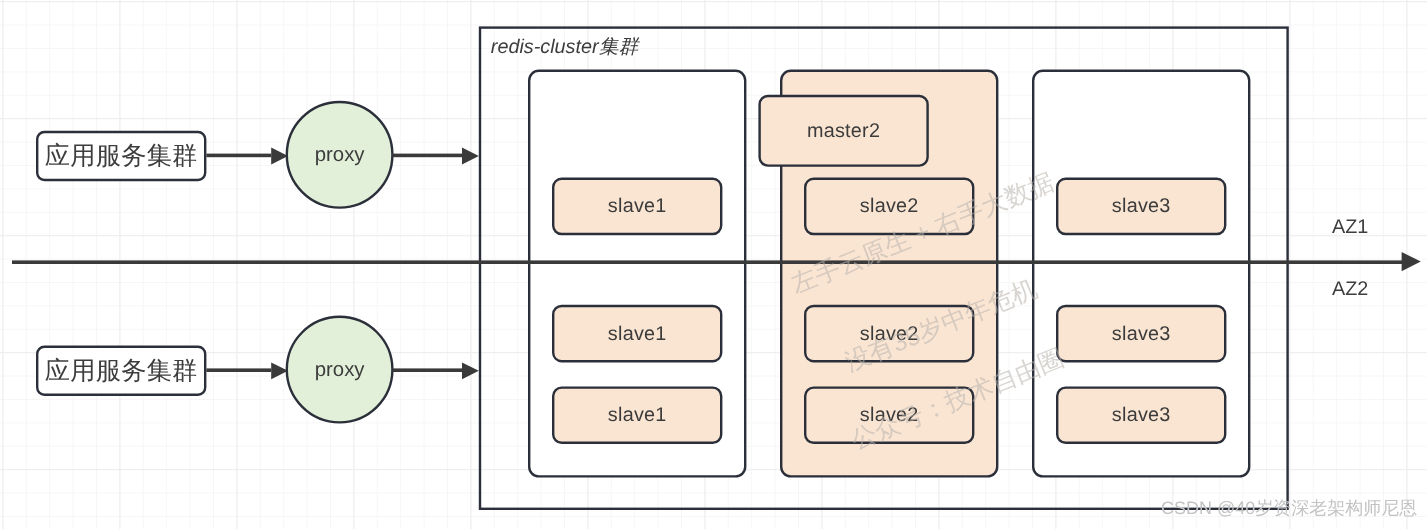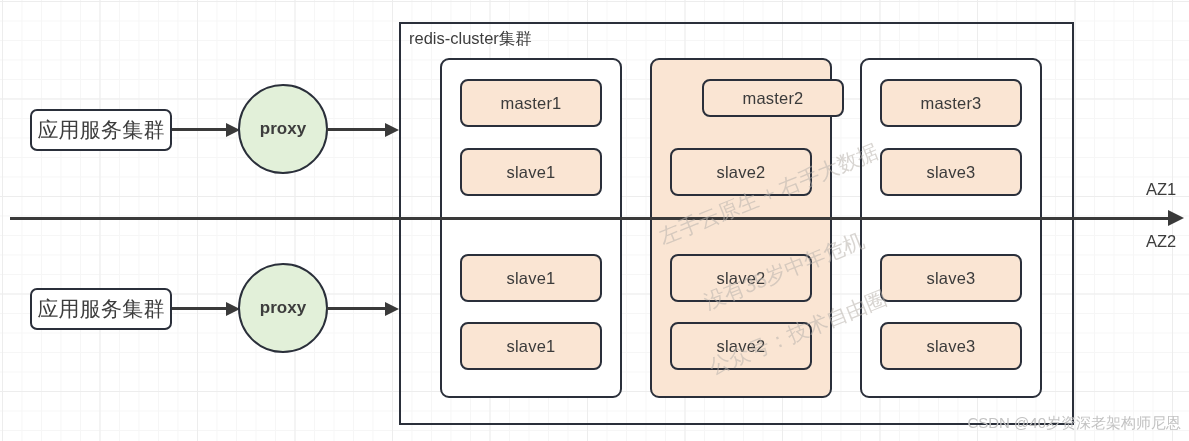--- a/index.html
+++ b/index.html
@@ -59,41 +59,41 @@
     width: 90px;
     height: 90px;
     border-radius: 50%;
     background: #e2f0d9;
     border: 2.4px solid #2a2f3a;
     display: flex;
     align-items: center;
     justify-content: center;
     font-size: 17px;
     color: #3d3d3d;
-    font-weight: bold;
   }
 
   
   .cluster-outer {
     position: absolute;
     box-sizing: border-box;
     left: 399px;
     top: 22px;
     width: 675px;
     height: 403px;
     border: 2.6px solid #2a2f3a;
     background: transparent;
   }
   .cluster-title {
     position: absolute;
     left: 409px;
     top: 28px;
     font-size: 16.5px;
     color: #3d3d3d;
     white-space: nowrap;
+    font-style: italic;
   }
   .shard-col {
     position: absolute;
     box-sizing: border-box;
     top: 58px;
     height: 340px;
     border: 2.6px solid #2a2f3a;
     border-radius: 9px;
   }
   .shard-col.plain { background: #ffffff; }
@@ -115,21 +115,20 @@
     width: 0;
     height: 0;
     border-top: 8px solid transparent;
     border-bottom: 8px solid transparent;
     border-left: 16px solid #3a3a3a;
   }
   .az-label {
     position: absolute;
     font-size: 16.5px;
     color: #3d3d3d;
-    margin-left: 36px;
   }
 
   
   .conn {
     position: absolute;
     height: 2.6px;
     background: #3a3a3a;
   }
   .conn-head {
     position: absolute;
@@ -185,51 +184,45 @@
   <div class="proxy-circle" style="left:238px; top:263px;">
     <span>proxy</span>
   </div>
   <div class="conn" style="left:327px; top:307px; width:58px;"></div>
   <div class="conn-head" style="left:385px; top:301.5px;"></div>
 
   <div class="cluster-outer"></div>
   <div class="cluster-title">redis-cluster集群</div>
 
   <div class="shard-col plain" style="left:440px; width:182px;"></div>
-  <div class="node-box shard-box" style="left:460px; top:79px; width:142px; height:48px;">
-    <span>master1</span>
-  </div>
   <div class="node-box shard-box" style="left:460px; top:148px; width:142px; height:48px;">
     <span>slave1</span>
   </div>
   <div class="node-box shard-box" style="left:460px; top:254px; width:142px; height:48px;">
     <span>slave1</span>
   </div>
   <div class="node-box shard-box" style="left:460px; top:322px; width:142px; height:48px;">
     <span>slave1</span>
   </div>
 
   <div class="shard-col tinted" style="left:650px; width:182px;"></div>
-  <div class="node-box shard-box" style="left:702px; top:79px; width:142px; height:38px;">
+  <div class="node-box shard-box" style="left:632px; top:79px; width:142px; height:60px;">
     <span>master2</span>
   </div>
   <div class="node-box shard-box" style="left:670px; top:148px; width:142px; height:48px;">
     <span>slave2</span>
   </div>
   <div class="node-box shard-box" style="left:670px; top:254px; width:142px; height:48px;">
     <span>slave2</span>
   </div>
   <div class="node-box shard-box" style="left:670px; top:322px; width:142px; height:48px;">
     <span>slave2</span>
   </div>
 
   <div class="shard-col plain" style="left:860px; width:182px;"></div>
-  <div class="node-box shard-box" style="left:880px; top:79px; width:142px; height:48px;">
-    <span>master3</span>
-  </div>
   <div class="node-box shard-box" style="left:880px; top:148px; width:142px; height:48px;">
     <span>slave3</span>
   </div>
   <div class="node-box shard-box" style="left:880px; top:254px; width:142px; height:48px;">
     <span>slave3</span>
   </div>
   <div class="node-box shard-box" style="left:880px; top:322px; width:142px; height:48px;">
     <span>slave3</span>
   </div>
 

